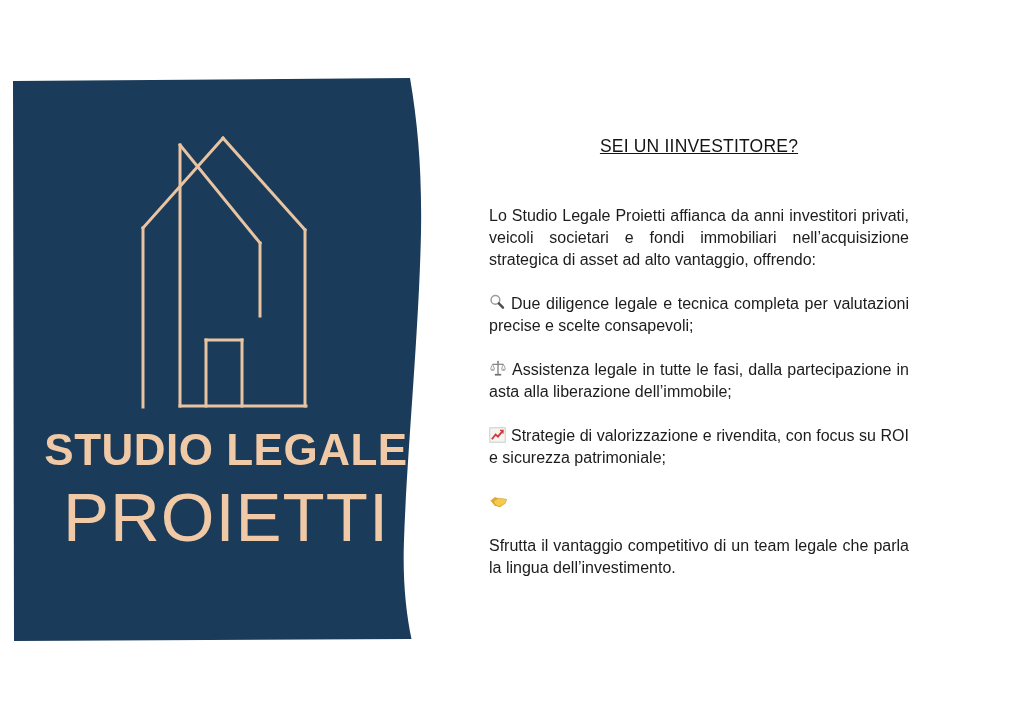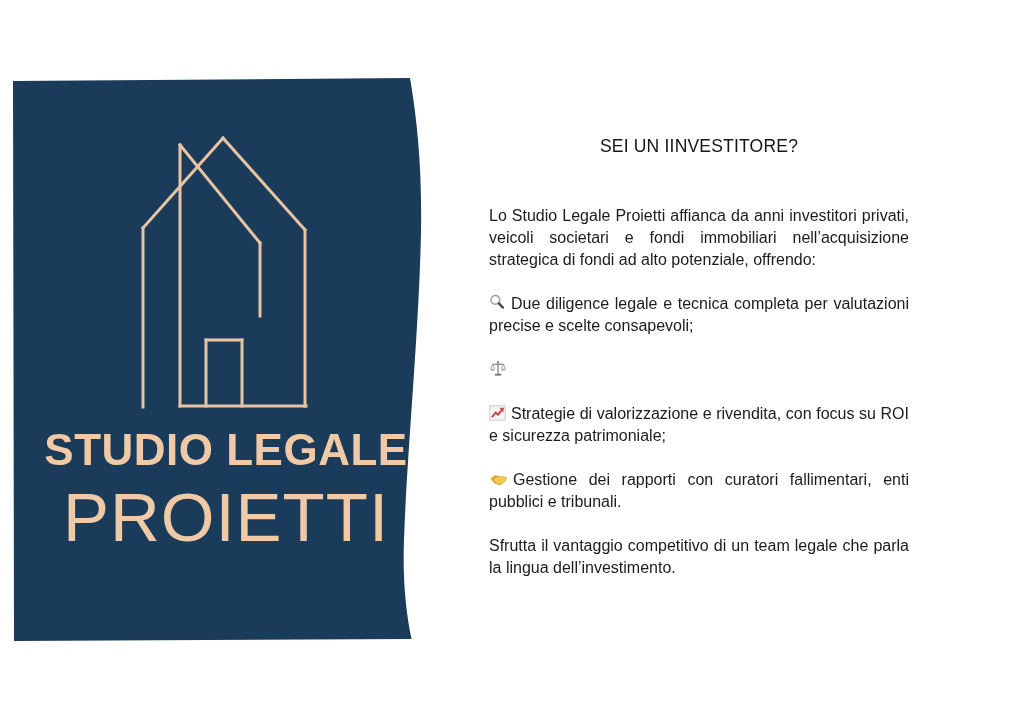--- a/index.html
+++ b/index.html
@@ -52,20 +52,21 @@
     color: #1c1c1c;
   }
   .heading {
     margin: 134px 0 47px 0;
     font-size: 17.5px;
     line-height: 24px;
     font-weight: 400;
     text-align: center;
     letter-spacing: 0.2px;
     color: #141414;
+    text-decoration: underline;
   }
   .para {
     margin: 0 0 22px 0;
     font-size: 16px;
     line-height: 22px;
     text-align: justify;
   }
   .para.closing { margin-bottom: 5px; }
   .bullet .bicon {
     display: inline-block;
@@ -107,55 +108,55 @@
 
   <div class="brand-text">
     <div class="brand-line1">STUDIO LEGALE</div>
     <div class="brand-line2">PROIETTI</div>
   </div>
 
   <div class="content">
 
     <h1 class="heading">SEI UN IINVESTITORE?</h1>
 
-    <p class="para">Lo Studio Legale Proietti affianca da anni investitori privati, veicoli societari e fondi immobiliari nell’acquisizione strategica di fondi ad alto potenziale, offrendo:</p>
+    <p class="para">Lo Studio Legale Proietti affianca da anni investitori privati, veicoli societari e fondi immobiliari nell’acquisizione strategica di asset ad alto vantaggio, offrendo:</p>
 
     <p class="para bullet">
       <svg class="bicon" width="17" height="17" viewBox="0 0 18 18">
         <circle cx="6.8" cy="6.3" r="4.6" fill="none" stroke="#9c9c9c" stroke-width="1.6"></circle>
         <line x1="10.4" y1="9.9" x2="14.8" y2="14.4" stroke="#4e4e4e" stroke-width="2.6" stroke-linecap="round"></line>
       </svg><span>Due diligence legale e tecnica completa per valutazioni precise e scelte consapevoli;</span>
     </p>
 
     <p class="para bullet">
       <svg class="bicon" width="18" height="17" viewBox="0 0 18 18">
         <line x1="9" y1="2.2" x2="9" y2="14.8" stroke="#8a8a8a" stroke-width="1.5"></line>
         <line x1="3.2" y1="4.6" x2="14.8" y2="4.6" stroke="#8a8a8a" stroke-width="1.4"></line>
         <line x1="3.2" y1="4.6" x2="1.1" y2="9.3" stroke="#9c9c9c" stroke-width="1"></line>
         <line x1="3.2" y1="4.6" x2="5.4" y2="9.3" stroke="#9c9c9c" stroke-width="1"></line>
         <line x1="14.8" y1="4.6" x2="12.6" y2="9.3" stroke="#9c9c9c" stroke-width="1"></line>
         <line x1="14.8" y1="4.6" x2="16.9" y2="9.3" stroke="#9c9c9c" stroke-width="1"></line>
         <path d="M0.8 9.3 a2.45 2.45 0 0 0 4.9 0 Z" fill="#b0b0b0"></path>
         <path d="M12.3 9.3 a2.45 2.45 0 0 0 4.9 0 Z" fill="#b0b0b0"></path>
         <line x1="5.6" y1="15.6" x2="12.4" y2="15.6" stroke="#6f6f6f" stroke-width="1.8"></line>
         <circle cx="9" cy="1.8" r="1.1" fill="#8a8a8a"></circle>
-      </svg>
+      </svg><span>Assistenza legale in tutte le fasi, dalla partecipazione in asta alla liberazione dell’immobile;</span>
     </p>
 
     <p class="para bullet">
       <svg class="bicon" width="17" height="16" viewBox="0 0 18 17">
         <rect x="0.8" y="0.8" width="16.4" height="15.4" fill="#f5f4f1" stroke="#c9c9c9" stroke-width="1"></rect>
         <polyline points="3,13 7,8 9.5,10.2 14.6,4" fill="none" stroke="#cf3a3a" stroke-width="2"></polyline>
         <polyline points="11.6,3.6 14.9,3.7 14.7,7" fill="none" stroke="#cf3a3a" stroke-width="1.4"></polyline>
       </svg><span>Strategie di valorizzazione e rivendita, con focus su ROI e sicurezza patrimoniale;</span>
     </p>
 
     <p class="para bullet">
       <svg class="bicon" width="19" height="14" viewBox="0 0 20 14">
         <path d="M1.5 5.5 L6.5 1.8 L11 3.8 L15.8 8.8 L12 12.2 L6 11 Z" fill="#E0AA33"></path>
         <path d="M4.8 6 L10 3 L18.6 4.2 L17 8.6 L11 11.8 L6.2 10 Z" fill="#F6CB4D" stroke="#C89A2E" stroke-width="0.6"></path>
-      </svg><span>Gestione dei rapporti con curatori fallimentari, enti pubblici e tribunali.</span>
+      </svg>
     </p>
 
     <p class="para closing">Sfrutta il vantaggio competitivo di un team legale che parla la lingua dell’investimento.</p>
 
   </div>
 </div>
 
 </body></html>

